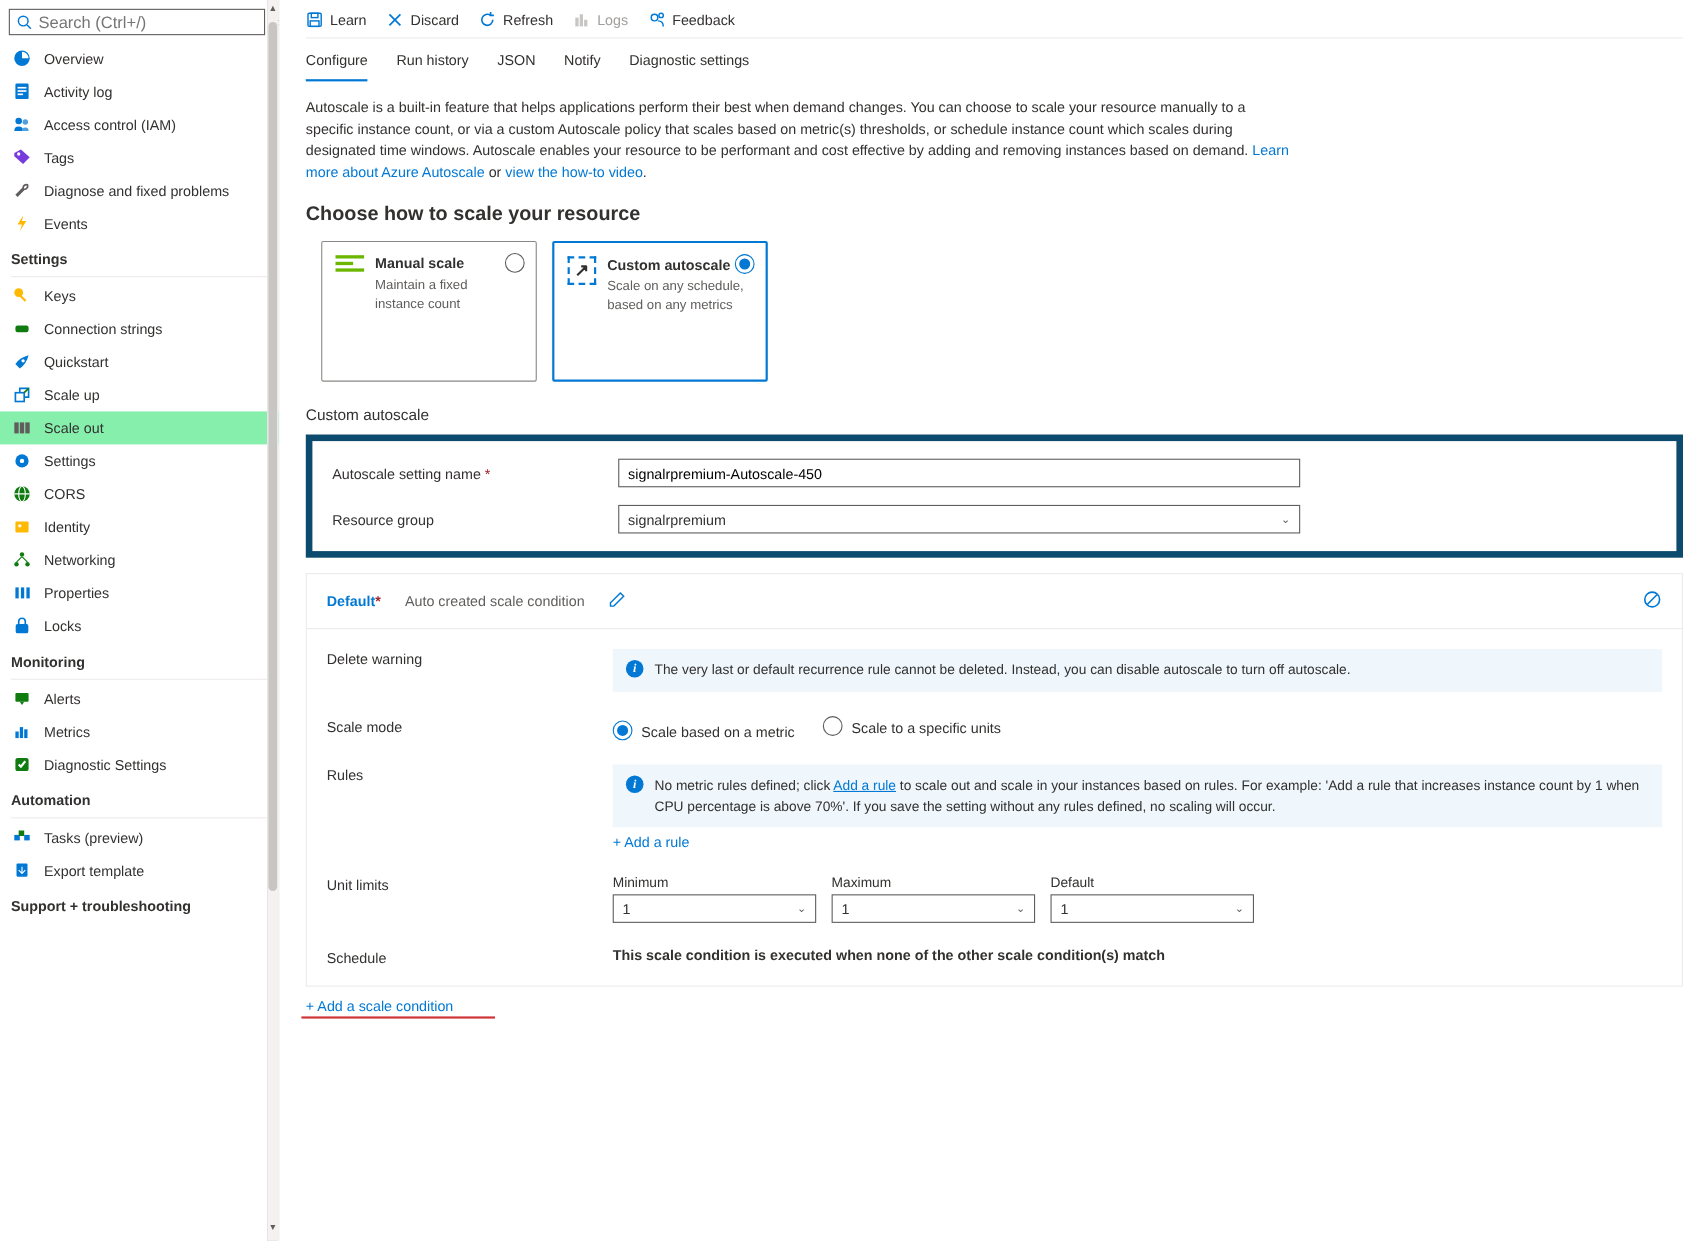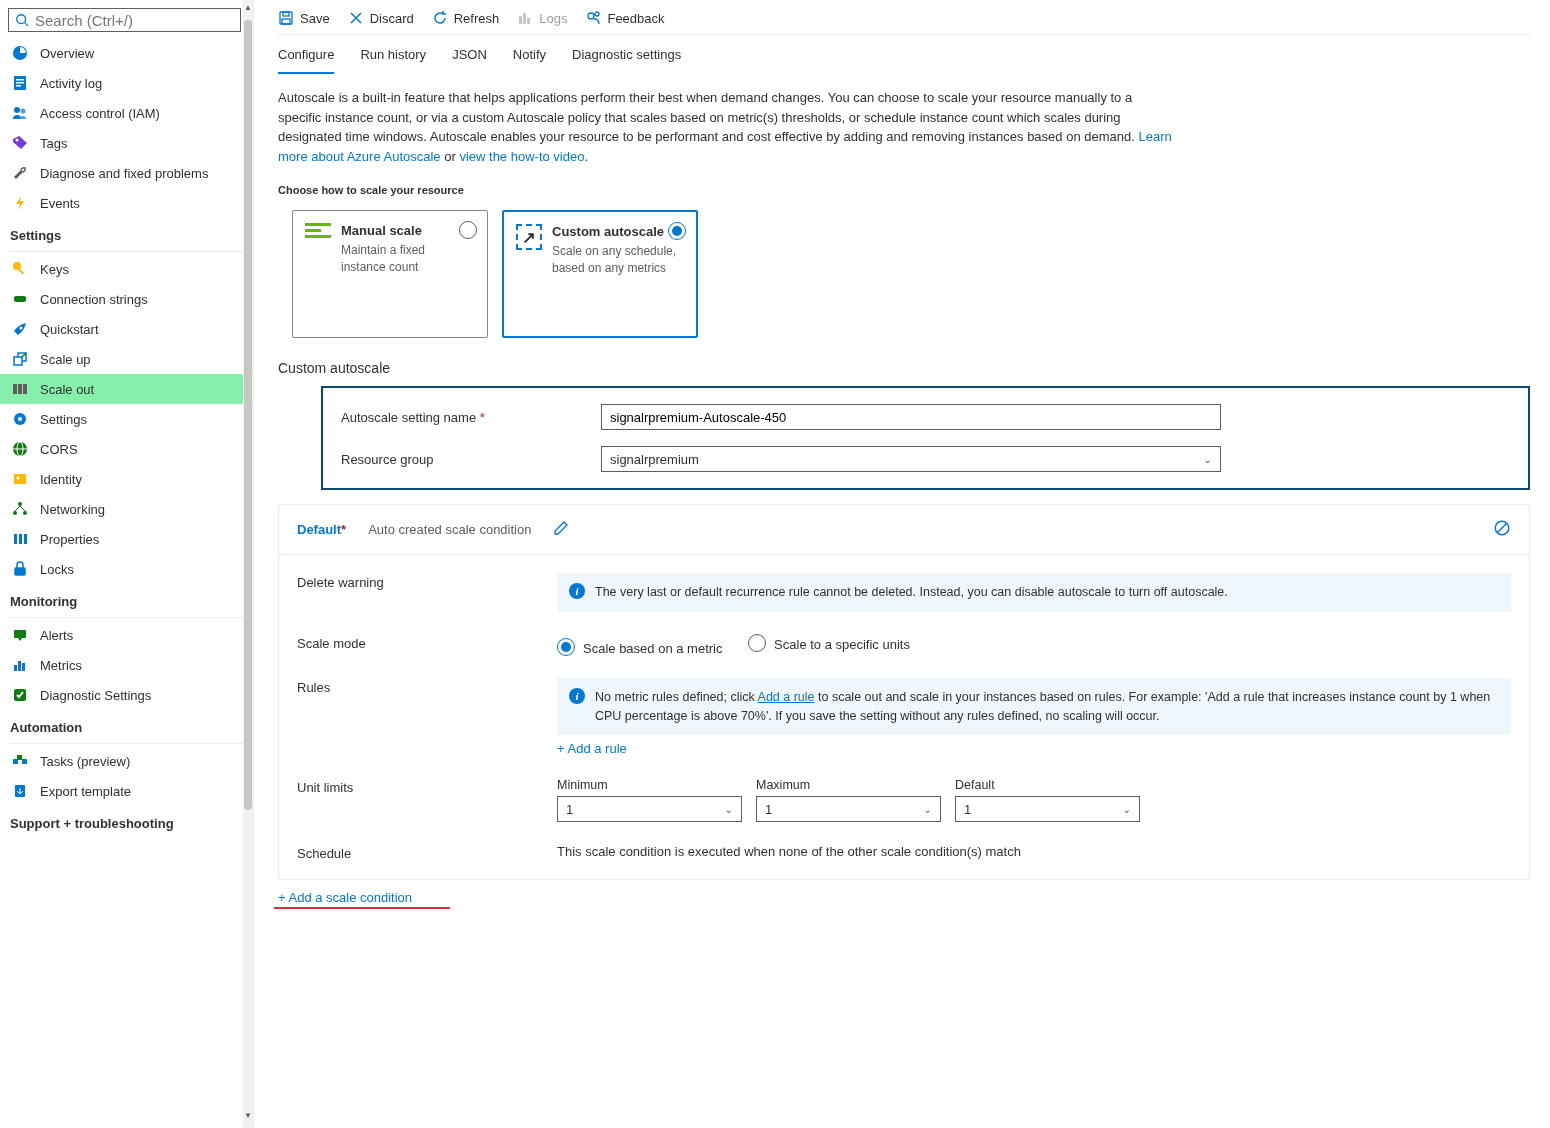--- a/index.html
+++ b/index.html
@@ -32,37 +32,37 @@
 .refresh-icon { color: #0078d4; }
 
 .tabs { display: flex; gap: 26px; padding: 12px 0 0 0; }
 .tab { padding-bottom: 10px; cursor: pointer; }
 .tab.active { border-bottom: 2px solid #0078d4; font-weight: 400; }
 
 .intro { padding: 14px 0 18px 0; line-height: 1.5; max-width: 900px; }
 .intro a, .link { color: #0078d4; text-decoration: none; cursor: pointer; }
 .link-u { text-decoration: underline; }
 
-h3.section { font-weight: 600; font-size: 11px; margin-bottom: 14px; }
+h3.section { font-weight: 600; font-size: 18px; margin-bottom: 14px; }
 
 .scale-cards { display: flex; gap: 14px; margin-left: 14px; margin-bottom: 22px; }
 .card { width: 196px; height: 128px; border: 1px solid #8a8886; border-radius: 2px; padding: 12px; display: flex; gap: 10px; position: relative; cursor: pointer; }
 .card.selected { border: 2px solid #0078d4; }
 .card .radio { position: absolute; top: 10px; right: 10px; width: 18px; height: 18px; border-radius: 50%; border: 1px solid #605e5c; display: flex; align-items: center; justify-content: center; }
 .card.selected .radio { border-color: #0078d4; }
 .card.selected .radio::after { content: ''; width: 10px; height: 10px; background: #0078d4; border-radius: 50%; }
 .card-title { font-weight: 600; margin-bottom: 4px; }
 .card-desc { font-size: 12px; color: #605e5c; line-height: 1.4; max-width: 130px; }
 .manual-icon { width: 26px; }
 .manual-icon div { height: 3px; background: #6bb700; margin-bottom: 3px; }
 .manual-icon div:nth-child(2) { width: 60%; }
 .custom-icon { width: 26px; height: 26px; border: 2px dashed #0078d4; display: flex; align-items: center; justify-content: center; font-size: 16px; font-weight: bold; }
 
 .subheading { font-size: 14px; margin: 6px 0 10px 0; }
-.form-box { border: 2px solid #0c4a6e; padding: 16px 18px; margin-bottom: 14px; margin-left: 43px; }
+.form-box { border: 6px solid #0c4a6e; padding: 16px 18px; margin-bottom: 14px; }
 .form-row { display: flex; align-items: center; margin-bottom: 16px; }
 .form-row:last-child { margin-bottom: 0; }
 .form-label { width: 260px; font-size: 13px; }
 .req { color: #a4262c; }
 .form-field { flex: 1; }
 .text-input { width: 100%; max-width: 620px; height: 26px; border: 1px solid #605e5c; padding: 0 8px; font-size: 13px; }
 .select-input { width: 100%; max-width: 620px; height: 26px; border: 1px solid #605e5c; padding: 0 8px; font-size: 13px; display: flex; align-items: center; justify-content: space-between; cursor: pointer; }
 .chev { font-size: 10px; color: #605e5c; }
 
 .cond-header { display: flex; align-items: center; gap: 22px; padding: 14px 18px; border: 1px solid #edebe9; border-bottom: none; }
@@ -84,21 +84,21 @@
 .radio-c.checked::after { content: ''; width: 10px; height: 10px; background: #0078d4; border-radius: 50%; }
 
 .add-rule { color: #0078d4; cursor: pointer; font-size: 13px; margin-top: 6px; display: inline-block; }
 .plus { font-weight: normal; }
 
 .limits { display: flex; gap: 14px; }
 .limit-col { flex: 1; max-width: 185px; }
 .limit-label { font-size: 12.5px; margin-bottom: 4px; }
 .limit-sel { height: 26px; border: 1px solid #605e5c; padding: 0 8px; display: flex; align-items: center; justify-content: space-between; cursor: pointer; }
 
-.bold-txt { font-weight: 400; }
+.bold-txt { font-weight: 700; }
 .add-cond { color: #0078d4; cursor: pointer; margin-top: 10px; display: inline-block; }
 .underline-red { position: relative; }
 .underline-red::after { content: ''; position: absolute; left: -4px; right: -38px; bottom: -4px; height: 2px; background: #d13438; }
 </style>
 </head>
 <body>
 
 <div class="sidebar">
   <div class="sidebar-inner">
     <div class="search-wrap">
@@ -340,21 +340,21 @@
 
 <div class="main">
 
   <div class="toolbar">
     <div class="tb-btn">
         <svg class="save-icon" viewBox="0 0 16 16" fill="none" stroke="#0078d4" stroke-width="1.3">
           <rect x="2" y="2" width="12" height="12" rx="1"></rect>
           <rect x="5" y="2" width="6" height="4"></rect>
           <rect x="4" y="9" width="8" height="5"></rect>
         </svg>
-        <span>Save</span>
+        <span>Learn</span>
       </div>
     <div class="tb-btn">
         <svg class="discard-icon" viewBox="0 0 16 16" stroke="#0078d4" stroke-width="1.5">
           <line x1="3" y1="3" x2="13" y2="13"></line>
           <line x1="13" y1="3" x2="3" y2="13"></line>
         </svg>
         <span>Discard</span>
       </div>
     <div class="tb-btn">
         <svg class="refresh-icon" viewBox="0 0 16 16" fill="none" stroke="#0078d4" stroke-width="1.5">

